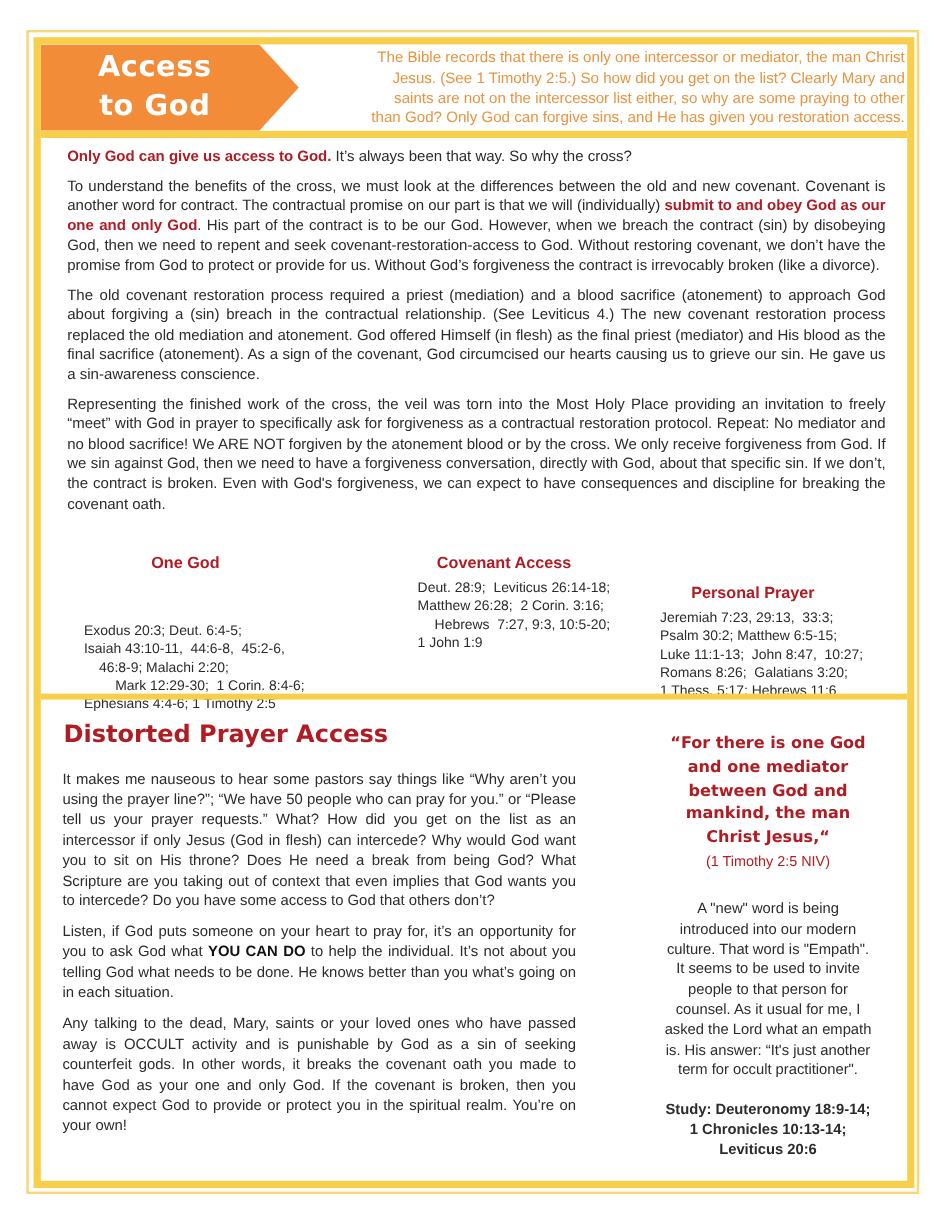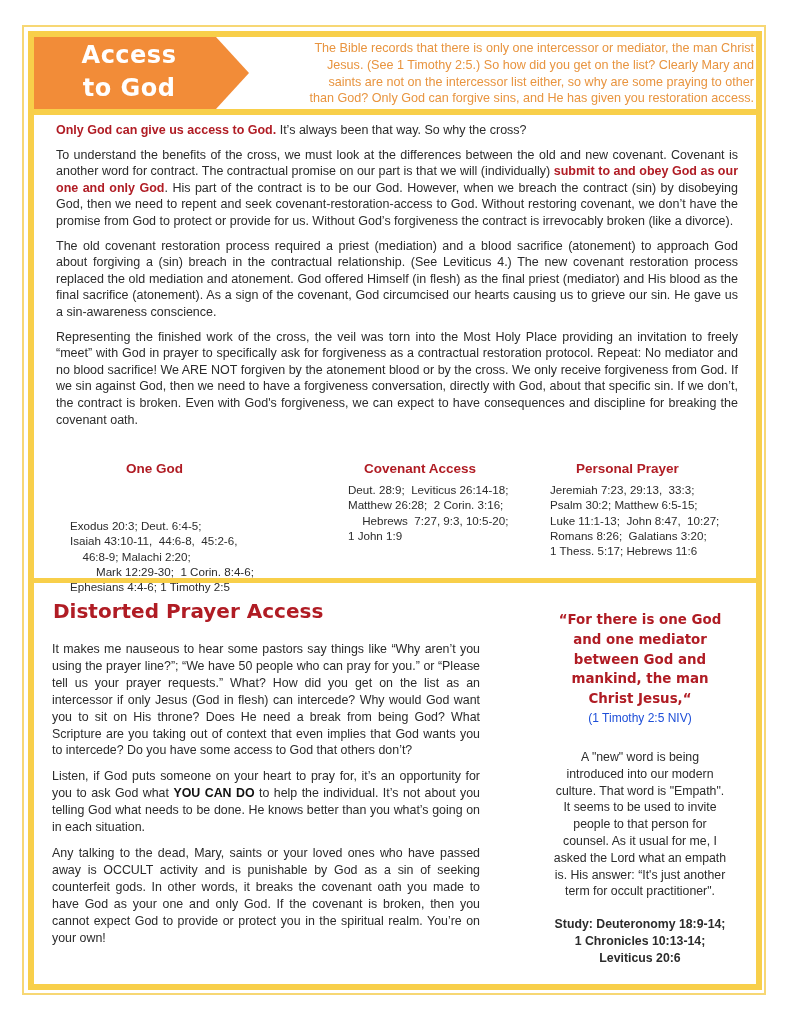--- a/index.html
+++ b/index.html
@@ -38,21 +38,21 @@
   
   .sec2-title { position: absolute; left: 53px; top: 598px; color: #b01c24;
                 font-family: "DejaVu Sans", sans-serif; font-weight: bold; font-size: 20px; line-height: 26px; }
   .sec2-body { position: absolute; left: 52px; top: 641px; width: 428px; }
   .sec2-body .para { font-size: 12.4px; line-height: 16.9px; margin-bottom: 9px; }
   .bold-dark { font-weight: bold; color: #111; }
 
   .sidebar { position: absolute; left: 530px; top: 610px; width: 220px; text-align: center; }
   .quote { color: #b01c24; font-family: "DejaVu Sans", sans-serif; font-weight: bold;
            font-size: 13.4px; line-height: 19.8px; }
-  .quote-cite { color: #1d4ed8; font-size: 12px; line-height: 17px; margin-top: 1px; }
+  .quote-cite { color: #b91c1c; font-size: 12px; line-height: 17px; margin-top: 1px; }
   .empath { font-size: 12.3px; line-height: 16.8px; margin-top: 22px; }
   .study { font-size: 12.3px; line-height: 16.8px; margin-top: 16px; font-weight: bold; }
 </style>
 </head>
 <body>
 
 <div class="frame-outer"></div>
 <div class="frame-inner"></div>
 
 <div class="header">
@@ -93,21 +93,21 @@
     <div class="ref-line" style="white-space: pre;">Ephesians 4:4-6; 1 Timothy 2:5</div>
   </div>
   <div class="ref-col" style="left:251px;margin-left:41px;">
     <div class="ref-head" style="padding-left:16px;">Covenant Access</div>
     <div class="ref-line" style="white-space: pre;">Deut. 28:9;  Leviticus 26:14-18;</div>
     <div class="ref-line" style="white-space: pre;">Matthew 26:28;  2 Corin. 3:16;</div>
     <div class="ref-line" style="white-space: pre; text-align: right;">Hebrews  7:27, 9:3, 10:5-20;</div>
     <div class="ref-line" style="white-space: pre;">1 John 1:9</div>
   </div>
   <div class="ref-col" style="left:494px;">
-    <div class="ref-head" style="padding-left:26px;">Personal Prayer</div>
+    <div class="ref-head" style="padding-left:26px;margin-top:25px;">Personal Prayer</div>
     <div class="ref-line" style="white-space: pre;">Jeremiah 7:23, 29:13,  33:3;</div>
     <div class="ref-line" style="white-space: pre;">Psalm 30:2; Matthew 6:5-15;</div>
     <div class="ref-line" style="white-space: pre;">Luke 11:1-13;  John 8:47,  10:27;</div>
     <div class="ref-line" style="white-space: pre;">Romans 8:26;  Galatians 3:20;</div>
     <div class="ref-line" style="white-space: pre;">1 Thess. 5:17; Hebrews 11:6</div>
   </div>
 </div>
 
 <div class="divider"></div>
 

